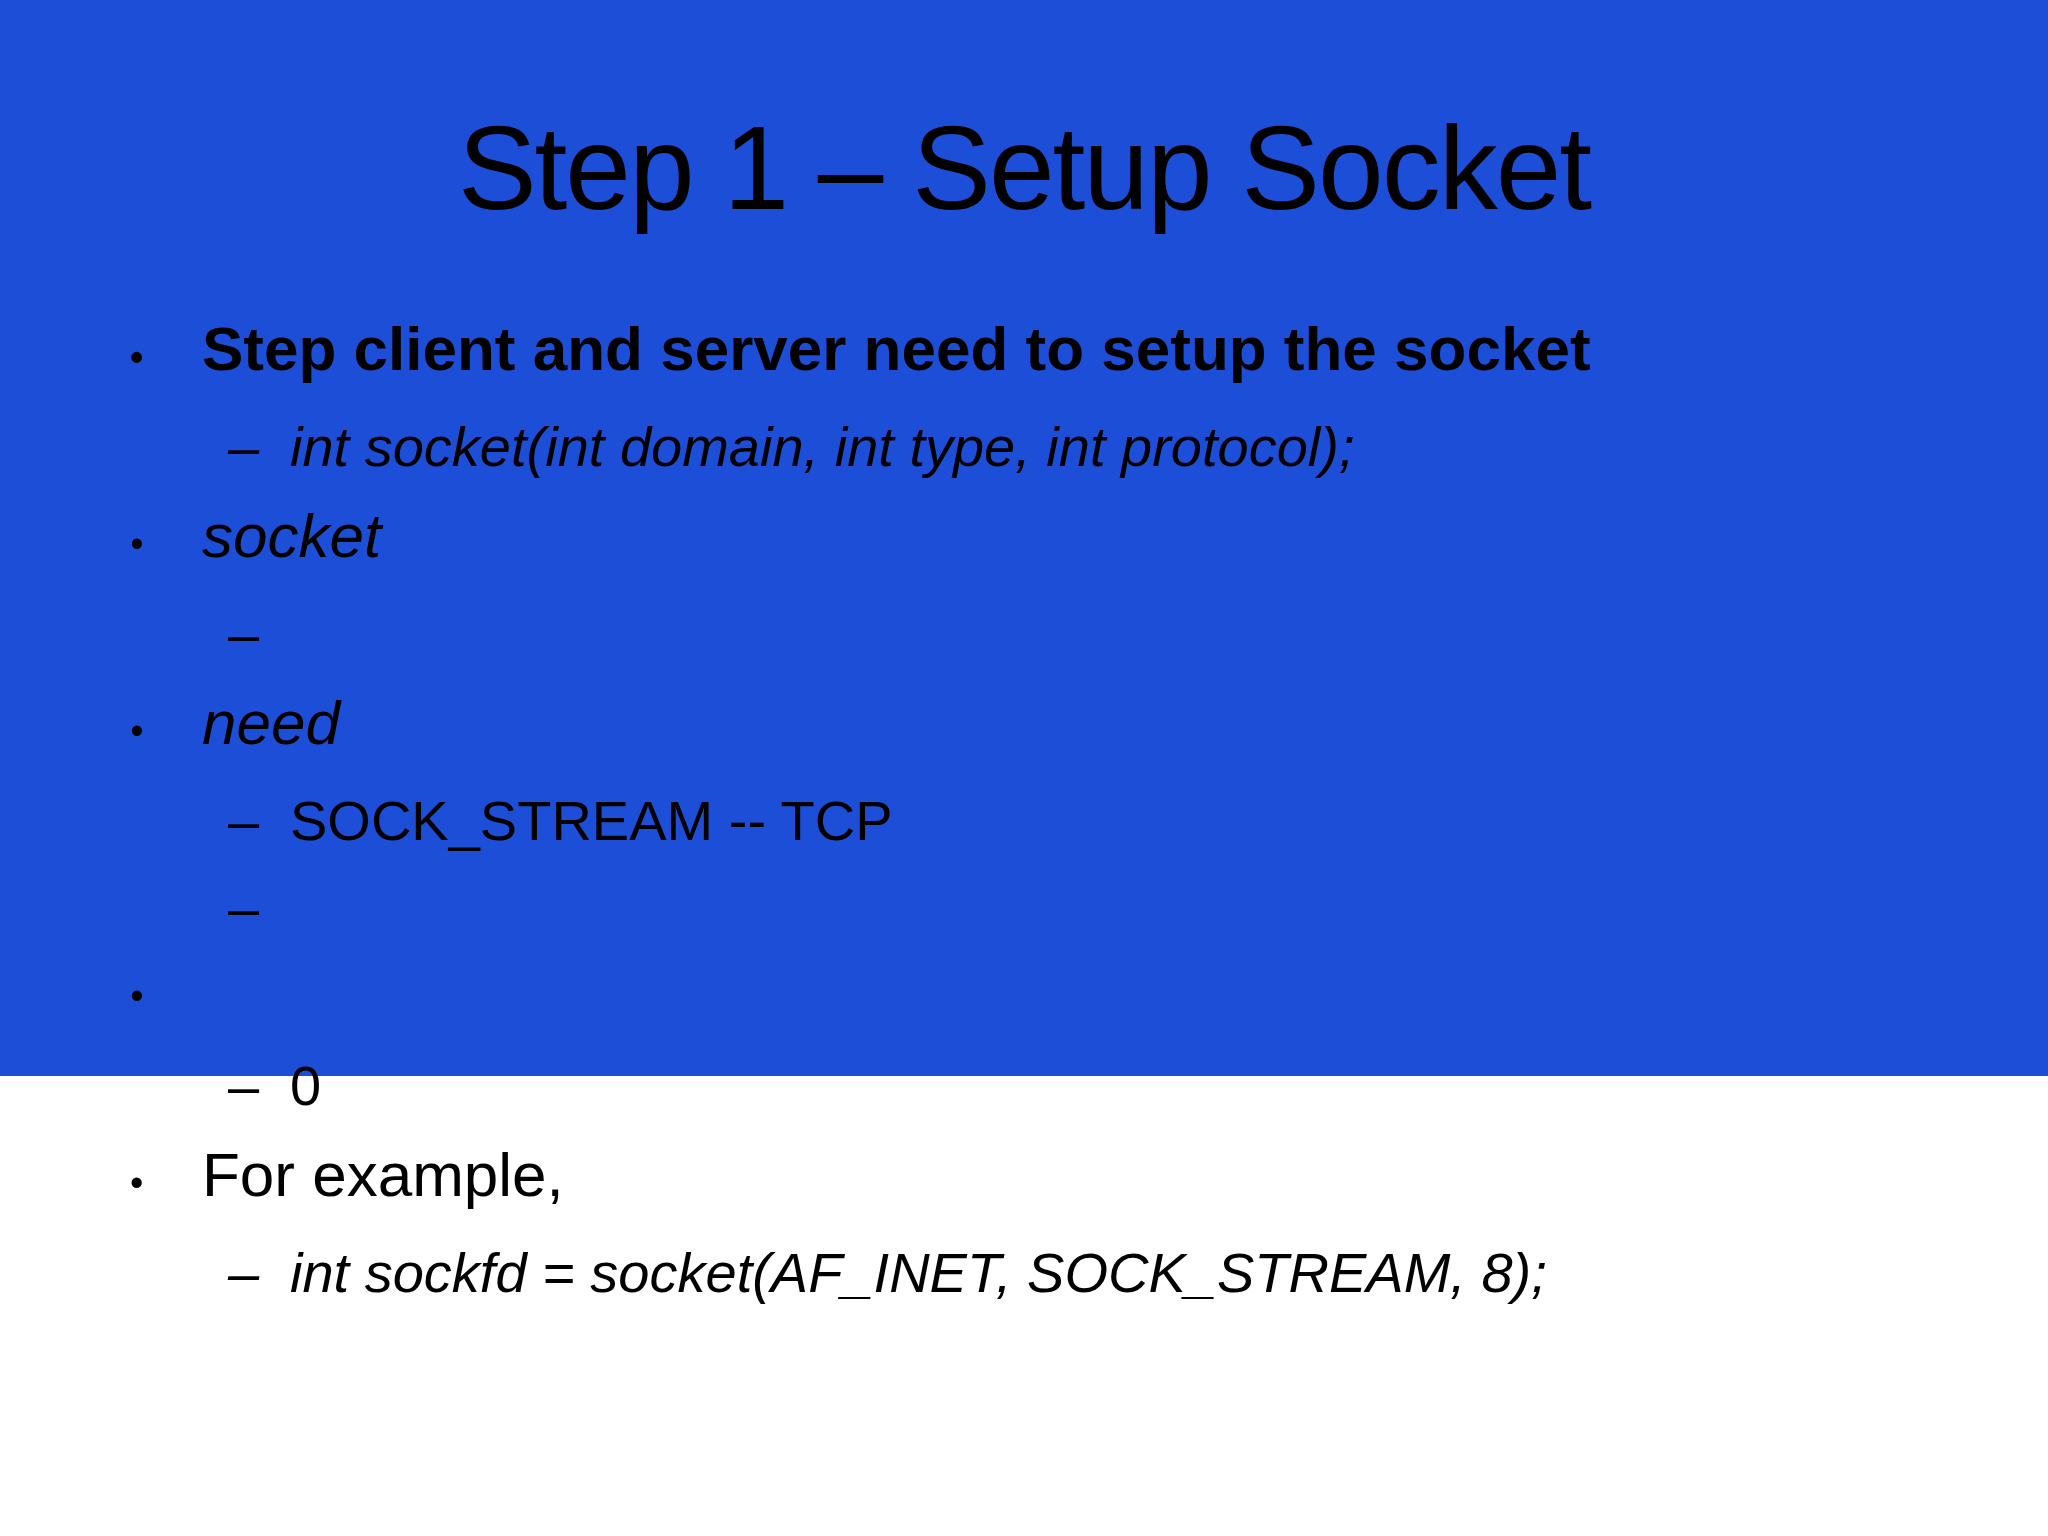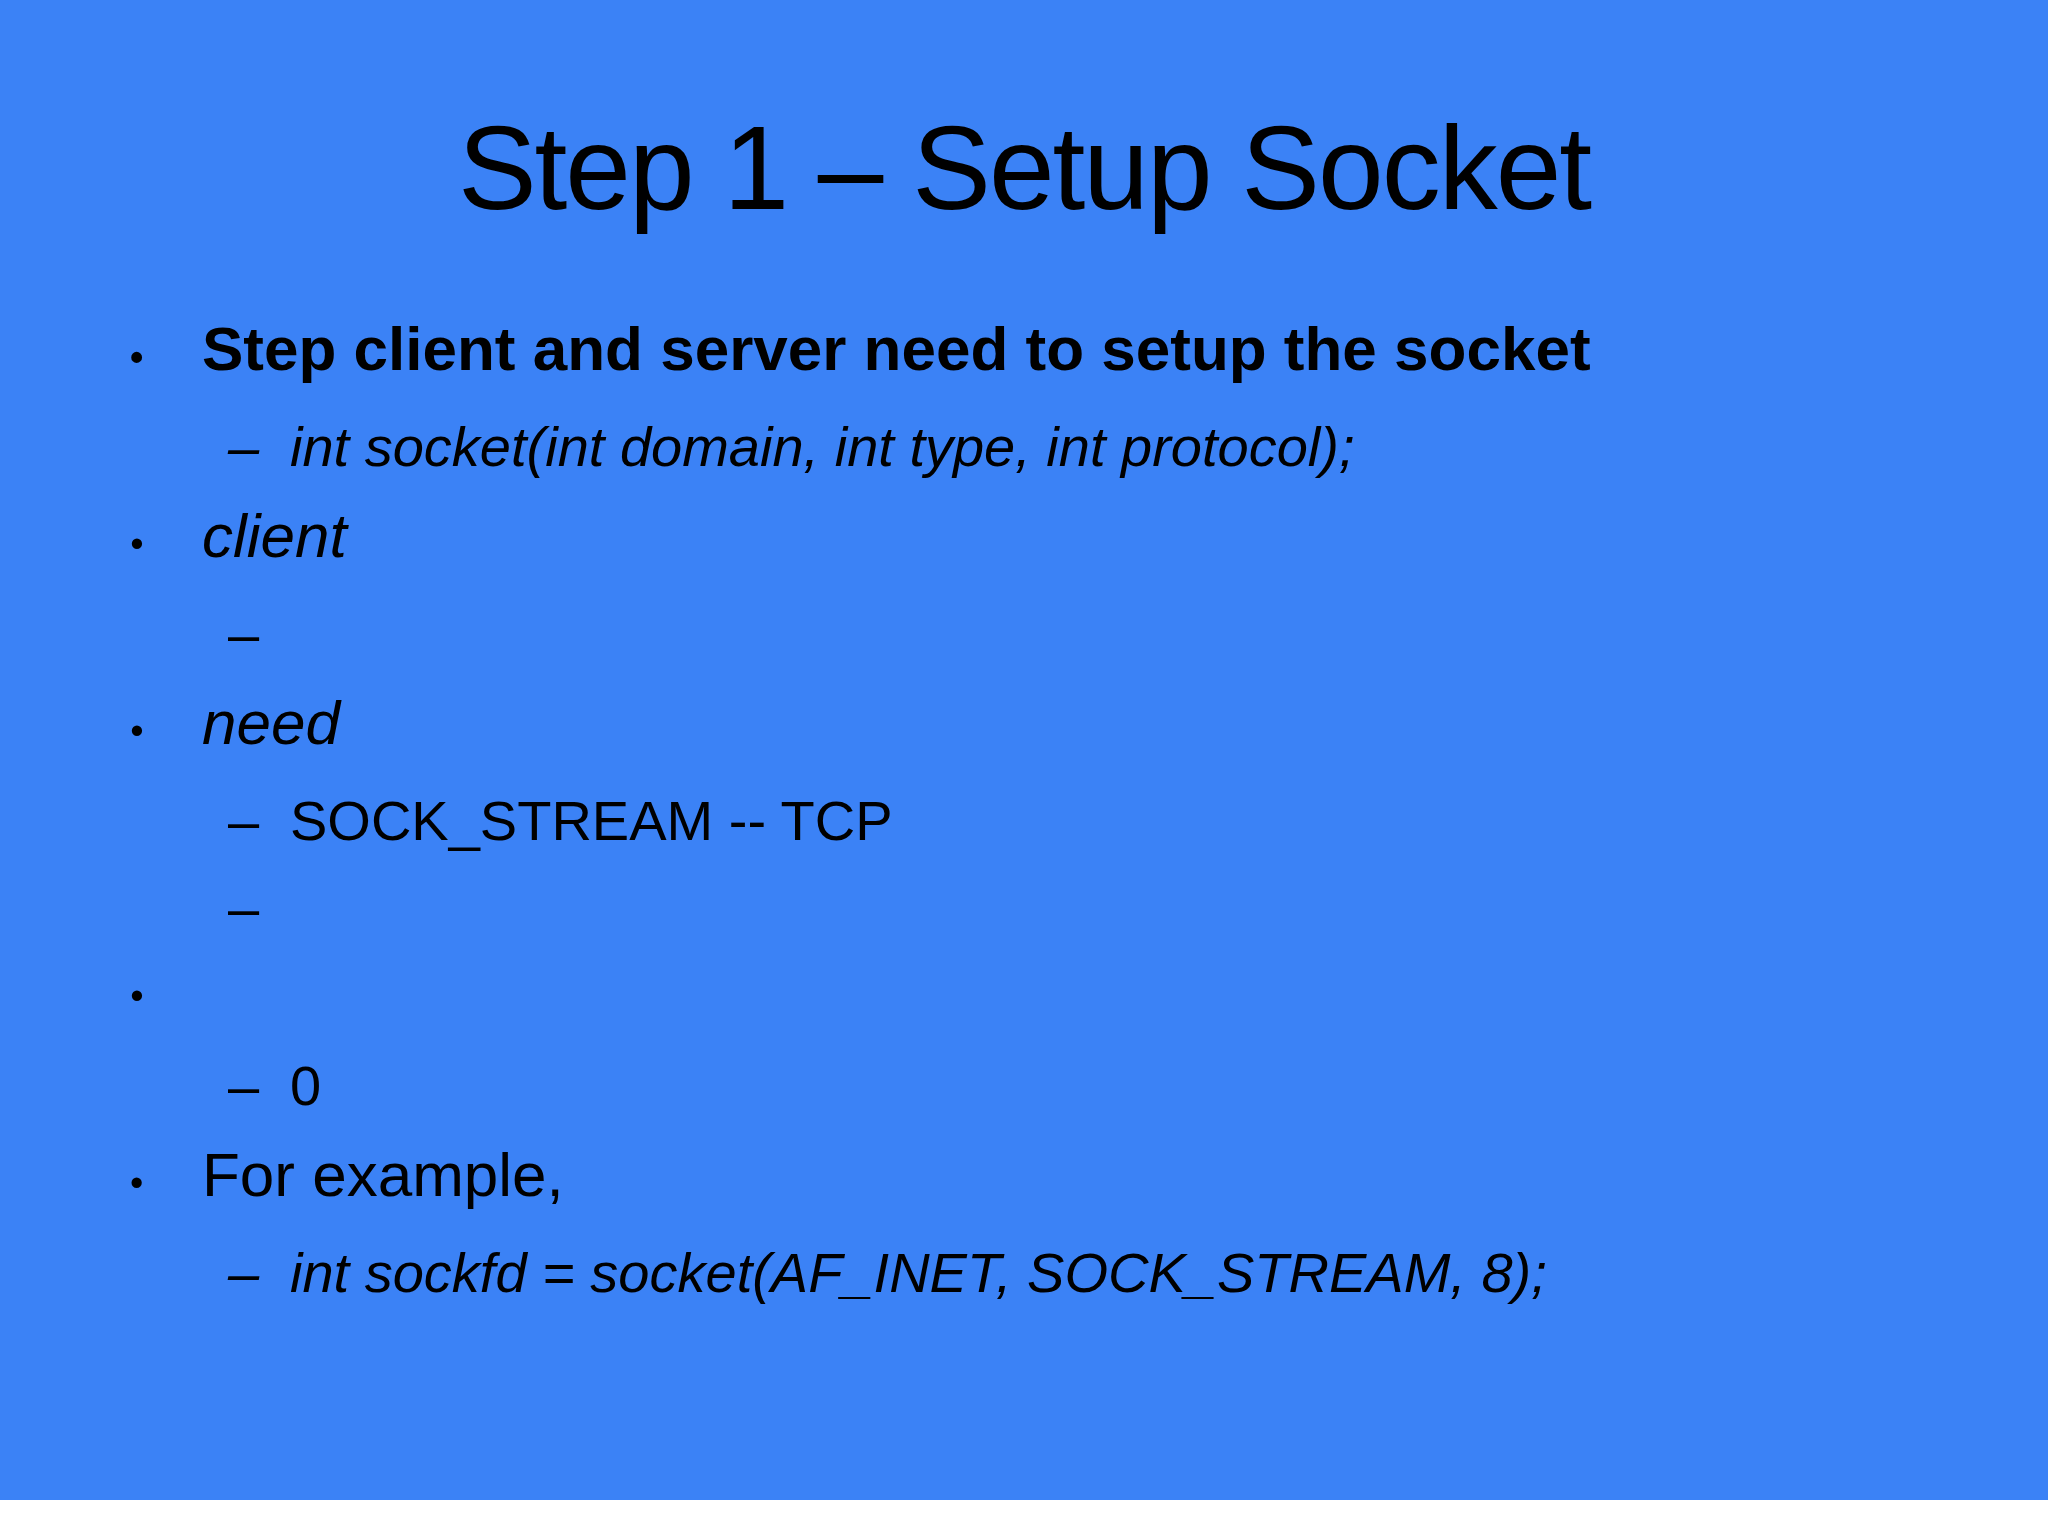--- a/index.html
+++ b/index.html
@@ -10,22 +10,22 @@
   body {
     width: 2048px;
     height: 1536px;
     font-family: "Liberation Sans", sans-serif;
     color: #000000;
     overflow: hidden;
   }
   .slide {
     position: relative;
     width: 2048px;
-    height: 1500px;
-    background: #3b82f6;
+    height: 1076px;
+    background: #1d4ed8;
   }
   .slide-title {
     margin: 0;
     padding-top: 92px;
     text-align: center;
     font-size: 118px;
     font-weight: 400;
     letter-spacing: -2px;
     line-height: 1.3;
   }
@@ -71,21 +71,21 @@
     <span class="text">Step client and server need to setup the socket</span>
   </div>
 
   <div class="row lvl2 italic">
     <span class="marker">–</span>
     <span class="text">int socket(int domain, int type, int protocol);</span>
   </div>
 
   <div class="row lvl1 italic">
     <span class="marker">•</span>
-    <span class="text">client</span>
+    <span class="text">socket</span>
   </div>
 
   <div class="row lvl2 regular">
     <span class="marker">–</span>
   </div>
 
   <div class="row lvl1 italic">
     <span class="marker">•</span>
     <span class="text">need</span>
   </div>

